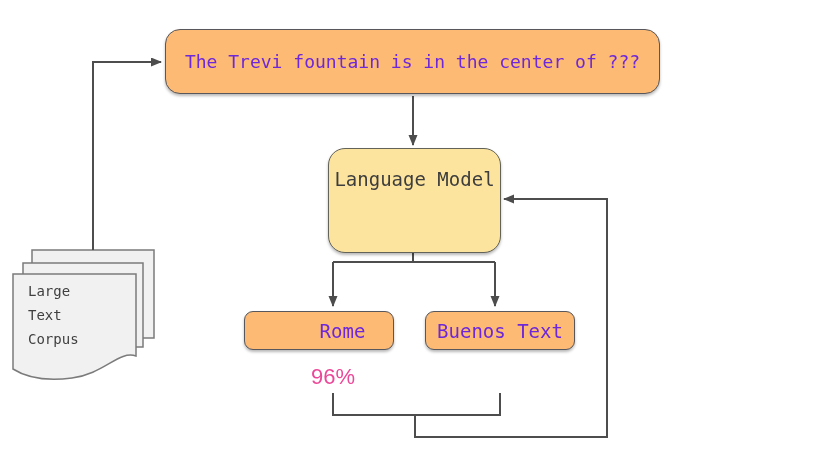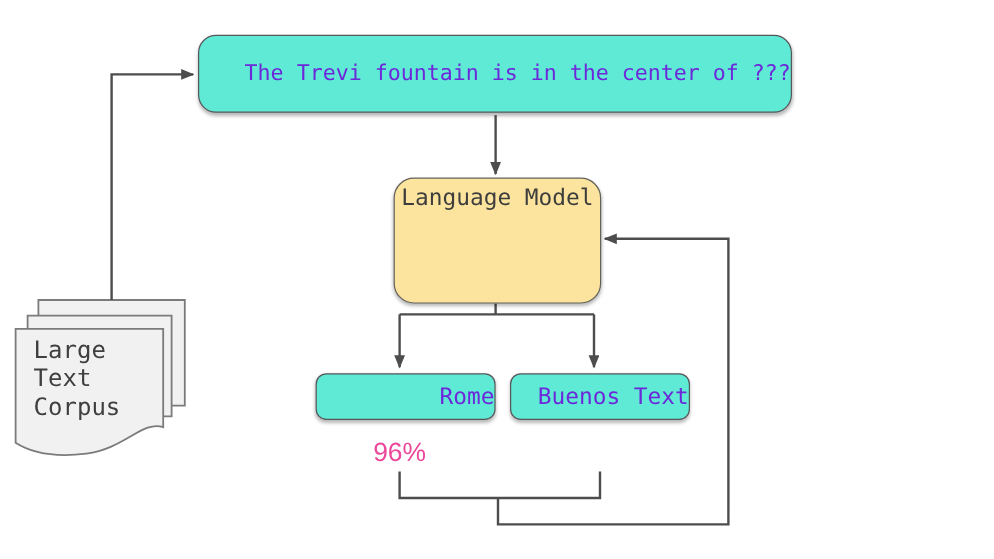--- a/index.html
+++ b/index.html
@@ -8,70 +8,70 @@
     width: 828px;
     height: 466px;
     background: #ffffff;
     font-family: "DejaVu Sans Mono", monospace;
     overflow: hidden;
   }
   #wires { position: absolute; left: 0; top: 0; }
 
   .box {
     position: absolute;
-    background: #5eead4;
+    background: #fdba74;
     border: 1.6px solid #57575c;
     display: flex;
     align-items: center;
-    justify-content: flex-end;
+    justify-content: center;
     box-sizing: border-box;
     box-shadow: 0 2px 3px rgba(0,0,0,0.28);
   }
   #prompt-box {
     left: 165px; top: 29px; width: 495px; height: 65px;
     border-radius: 15px;
   }
   #prompt-box .txt {
     color: #6d28d9; font-size: 18px; letter-spacing: 0;
     white-space: nowrap;
   }
   #model-box {
     left: 328px; top: 148px; width: 173px; height: 105px;
     border-radius: 17px;
     background: #fce49e;
     border-color: #63635a;
     flex-direction: column;
     justify-content: flex-start;
   }
   #model-box .txt {
-    color: #3d3d3d; font-size: 19px; margin-top: 5px; white-space: nowrap;
+    color: #3d3d3d; font-size: 19px; margin-top: 19px; white-space: nowrap;
   }
   .answer-box {
     width: 150px; height: 39px; top: 311px;
     border-radius: 9px;
   }
-  #answer-rome { left: 263px; padding-left: 47px; }
+  #answer-rome { left: 244px; padding-left: 47px; }
   #answer-ba   { left: 425px; }
   .answer-box .txt { color: #6d28d9; font-size: 19px; white-space: nowrap; }
 
   .prob {
     position: absolute;
     top: 364px; width: 120px;
     text-align: center;
     font-family: "Liberation Sans", sans-serif;
     font-size: 22px;
   }
   #prob-rome { left: 273px; color: #ec4899; }
   #prob-ba   { left: 440px; color: #e01e1e; }
 
   #corpus-label {
     position: absolute;
     left: 28px; top: 279px;
     color: #3f3f3f;
-    font-size: 20px;
+    font-size: 14px;
     line-height: 24px;
     white-space: pre-line;
   }
 </style>
 </head>
 <body>
 
 <div id="canvas">
 
   <svg id="wires" width="828" height="466" viewBox="0 0 828 466">

